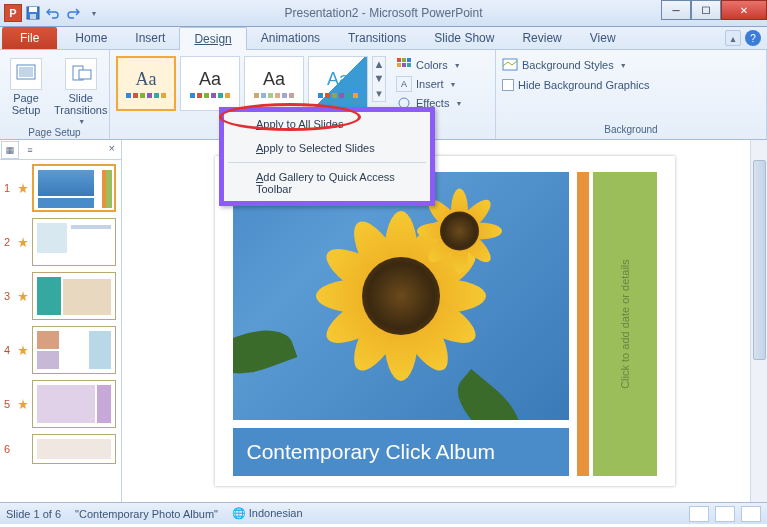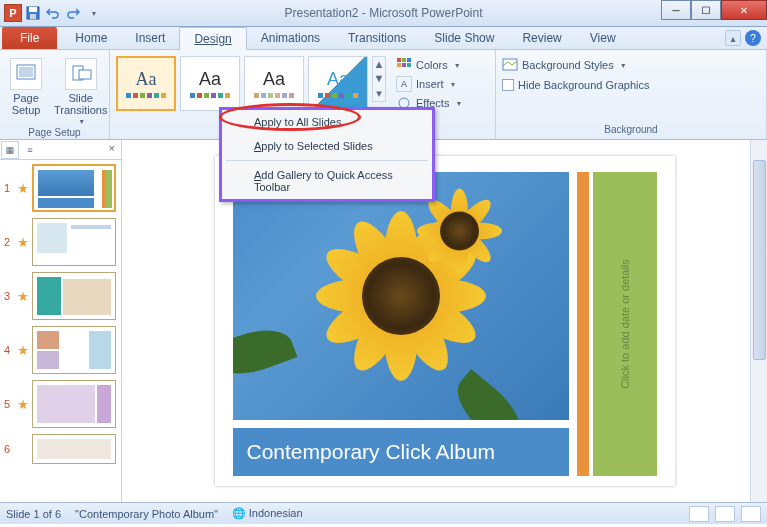--- a/index.html
+++ b/index.html
@@ -33,21 +33,21 @@
 .theme-aa { font-size: 18px; font-family: Georgia, serif; }
 .theme-aa.sans { font-family: Arial, sans-serif; }
 .theme-dots { display: flex; gap: 2px; margin-top: 3px; }
 .theme-dots span { width: 5px; height: 5px; }
 .d1{background:#2a8fd4}.d2{background:#d9533a}.d3{background:#7fb13c}.d4{background:#8a5db5}.d5{background:#35a8a0}.d6{background:#e8a33c}
 .themes-more { width: 14px; height: 46px; border: 1px solid #c9d6e8; background: #f0f5fb; display: flex; flex-direction: column; justify-content: space-around; align-items: center; font-size: 8px; color: #5a6b85; }
 .ribbon-row { display: flex; align-items: center; gap: 4px; color: #3b5578; padding: 1px 0; cursor: pointer; }
 .ribbon-row .mini-icon { width: 16px; height: 16px; display: flex; align-items: center; justify-content: center; }
 .dropdown-arrow { font-size: 7px; color: #5a6b85; margin-left: 2px; }
 
-.context-menu { position: absolute; left: 219px; top: 107px; width: 216px; background: #f5f6f7; border: 3px solid #8b5cf6; box-shadow: 2px 2px 4px rgba(0,0,0,0.25); z-index: 100; }
+.context-menu { position: absolute; left: 219px; top: 107px; width: 216px; background: #f5f6f7; border: 5px solid #8b5cf6; box-shadow: 2px 2px 4px rgba(0,0,0,0.25); z-index: 100; }
 .context-item { padding: 6px 10px 6px 32px; color: #2b3b52; cursor: pointer; border-bottom: 0; }
 .context-item.highlighted { position: relative; }
 .oval { position: absolute; left: 219px; top: 103px; width: 142px; height: 28px; border: 3px solid #e03030; border-radius: 50%; z-index: 101; pointer-events: none; }
 
 .workspace { display: flex; height: 362px; background: #fff; }
 .thumb-panel { width: 122px; background: #fff; border-right: 1px solid #c3d3e8; overflow: hidden; }
 .thumb-tabs { display: flex; border-bottom: 1px solid #c3d3e8; height: 20px; }
 .thumb-tab { width: 18px; height: 18px; margin: 1px; display: flex; align-items: center; justify-content: center; font-size: 9px; color: #5a6b85; border: 1px solid transparent; }
 .thumb-tab.active { border: 1px solid #c3d3e8; background: #fff; }
 .thumb-panel .close-x { margin-left: auto; padding: 2px 6px; font-size: 11px; color: #5a6b85; }

